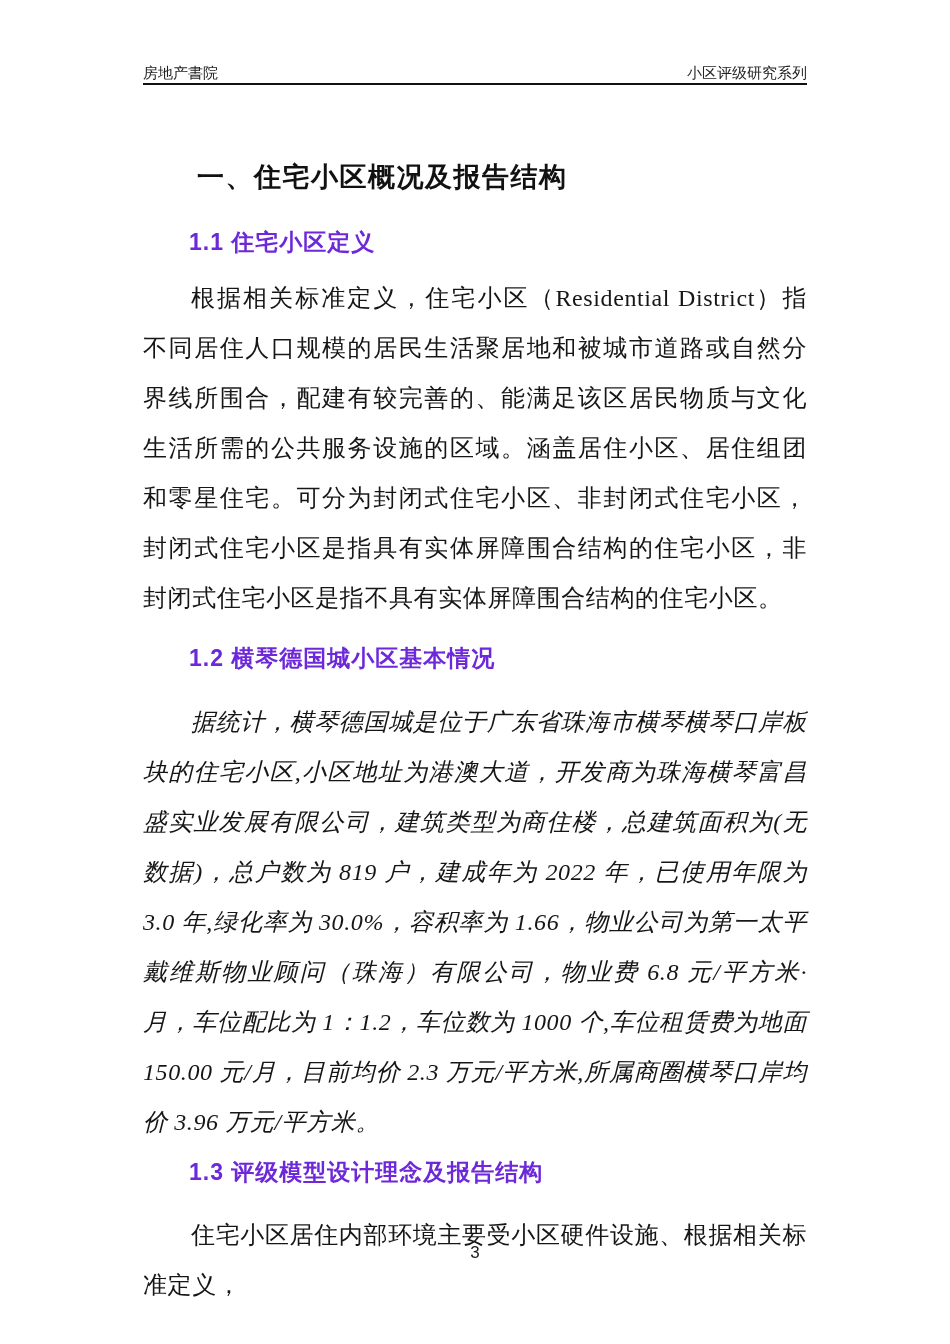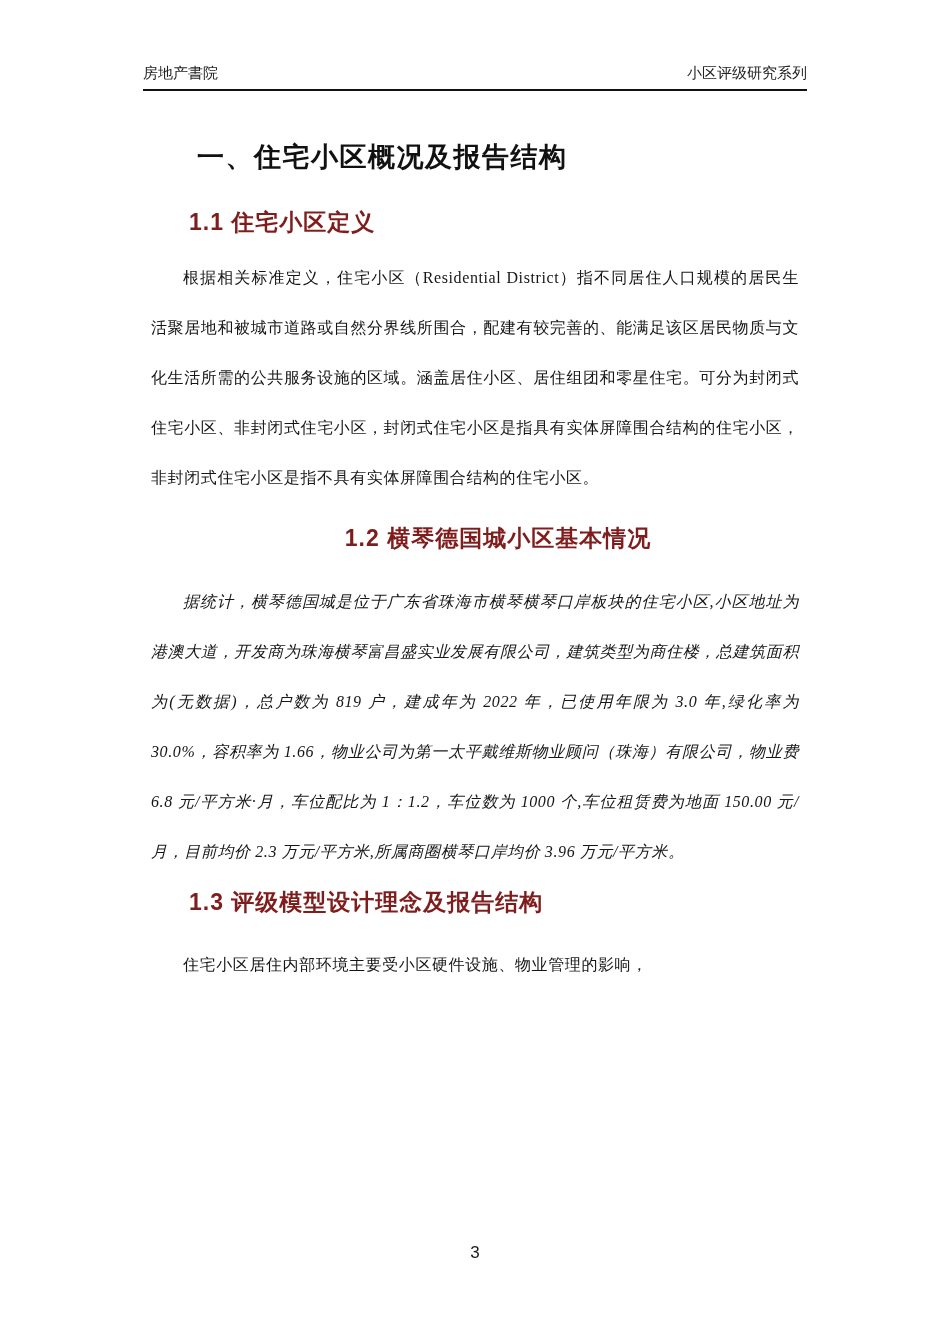--- a/index.html
+++ b/index.html
@@ -16,55 +16,54 @@
     position: absolute;
     top: 64px;
     left: 143px;
     width: 664px;
     display: flex;
     justify-content: space-between;
     align-items: flex-end;
     font-family: "Liberation Sans", "DejaVu Sans", sans-serif;
     font-size: 15px;
     color: #222222;
-    padding-bottom: 6px;
     border-bottom: 2px solid #111111;
   }
   .content {
     position: absolute;
-    top: 137px;
+    top: 157px;
     left: 143px;
     width: 664px;
   }
   h1.doc-h1 {
     margin: 0;
     font-family: "Liberation Sans", "DejaVu Sans", sans-serif;
     font-weight: bold;
     font-size: 27px;
     line-height: 40px;
     letter-spacing: 1.5px;
     color: #111111;
     text-indent: 2em;
   }
   h2.doc-h2 {
     font-family: "Liberation Sans", "DejaVu Sans", sans-serif;
     font-weight: bold;
     font-size: 23px;
     line-height: 30px;
     letter-spacing: 1px;
-    color: #7f1d1d;
+    color: #6d28d9;
     text-indent: 2em;
     margin: 0;
   }
   h2.h2-first  { margin-top: 30px; }
-  h2.h2-mid    { margin-top: 20px; text-align: center; }
+  h2.h2-mid    { margin-top: 20px; }
   h2.h2-late   { margin-top: 10px; }
   p.doc-p {
-    margin: 8px;
-    font-size: 16px;
+    margin: 0;
+    font-size: 24px;
     line-height: 50px;
     letter-spacing: 0.6px;
     color: #161616;
     text-align: justify;
     text-justify: inter-ideograph;
     text-indent: 2em;
   }
   p.p1 { margin-top: 16px; }
   p.p2 { margin-top: 24px; font-style: italic; }
   p.p3 { margin-top: 23px; }
@@ -90,18 +89,18 @@
 <main class="content">
   <h1 class="doc-h1">一、住宅小区概况及报告结构</h1>
 
   <h2 class="doc-h2 h2-first">1.1 住宅小区定义</h2>
   <p class="doc-p p1">根据相关标准定义，住宅小区（Residential District）指不同居住人口规模的居民生活聚居地和被城市道路或自然分界线所围合，配建有较完善的、能满足该区居民物质与文化生活所需的公共服务设施的区域。涵盖居住小区、居住组团和零星住宅。可分为封闭式住宅小区、非封闭式住宅小区，封闭式住宅小区是指具有实体屏障围合结构的住宅小区，非封闭式住宅小区是指不具有实体屏障围合结构的住宅小区。</p>
 
   <h2 class="doc-h2 h2-mid">1.2 横琴德国城小区基本情况</h2>
   <p class="doc-p p2">据统计，横琴德国城是位于广东省珠海市横琴横琴口岸板块的住宅小区,小区地址为港澳大道，开发商为珠海横琴富昌盛实业发展有限公司，建筑类型为商住楼，总建筑面积为(无数据)，总户数为 819 户，建成年为 2022 年，已使用年限为 3.0 年,绿化率为 30.0%，容积率为 1.66，物业公司为第一太平戴维斯物业顾问（珠海）有限公司，物业费 6.8 元/平方米·月，车位配比为 1：1.2，车位数为 1000 个,车位租赁费为地面 150.00 元/月，目前均价 2.3 万元/平方米,所属商圈横琴口岸均价 3.96 万元/平方米。</p>
 
   <h2 class="doc-h2 h2-late">1.3 评级模型设计理念及报告结构</h2>
-  <p class="doc-p p3">住宅小区居住内部环境主要受小区硬件设施、物业管理的影响，</p>
+  <p class="doc-p p3">住宅小区居住内部环境主要受小区硬件设施、根据相关标准定义，</p>
 </main>
 
 <footer class="page-footer">
   <span>3</span>
 </footer>
 
 </body></html>

